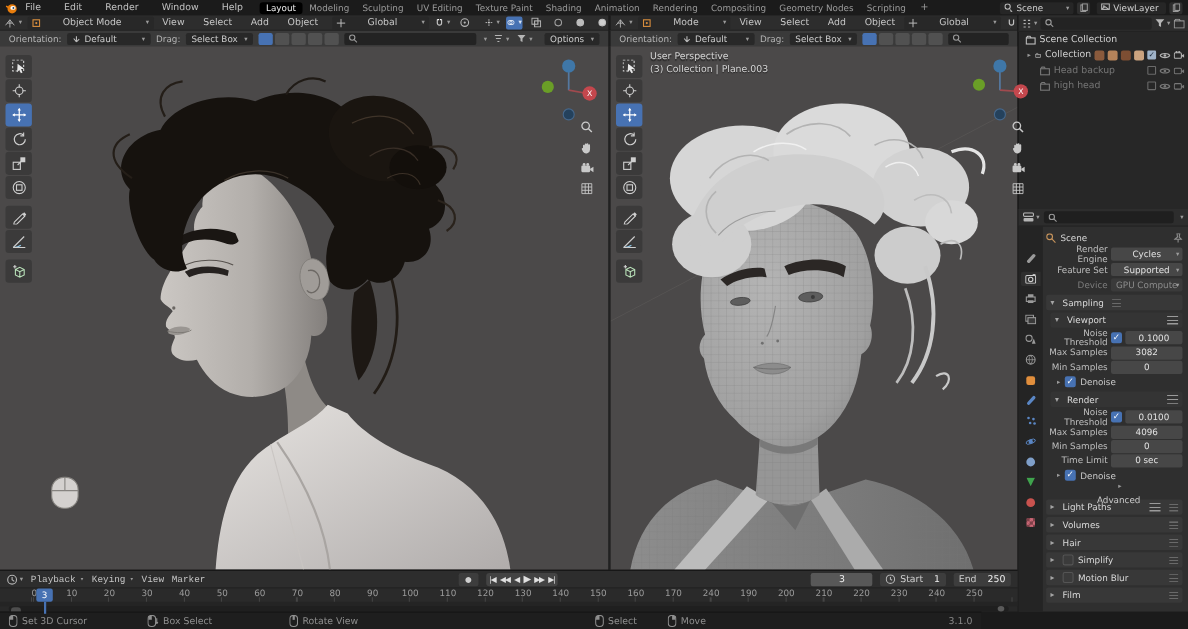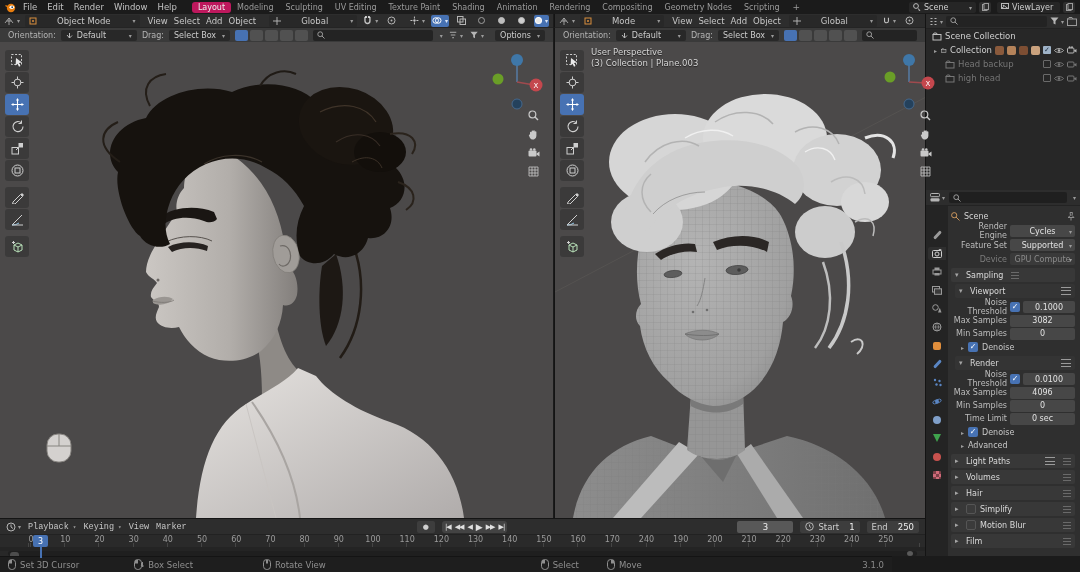--- a/index.html
+++ b/index.html
@@ -1,27 +1,27 @@
 <!DOCTYPE html>
 <html><head>
 <meta charset="utf-8">
 <style>
   html,body{margin:0;padding:0;background:#000;}
   #app{position:relative;width:1080px;height:572px;background:#1b1b1b;
        font-family:"DejaVu Sans",sans-serif;font-size:9px;color:#c8c8c8;
        overflow:hidden;-webkit-font-smoothing:antialiased;}
-  .row{display:flex;align-items:center;}
+  .row{display:flex;align-items:center;gap:11px;}
   .g{font-size:6px;color:#9a9a9a;margin-left:2px;}
   
   #topbar{position:absolute;left:0;top:0;width:1080px;height:14px;background:#1b1b1b;
           display:flex;align-items:center;padding:0 5px;box-sizing:border-box;gap:2px;}
   #topbar .menus span{padding:0 5px;color:#c2c2c2;font-size:8.5px;}
   .wtabs{display:flex;margin-left:8px;}
   .wtab{padding:1px 6px;border-radius:3px;color:#9b9b9b;font-size:8px;white-space:nowrap;}
-  .wtab.active{background:#be185d;color:#ececec;}
+  .wtab.active{background:#000000;color:#ececec;}
   .plusbtn{color:#9b9b9b;padding:0 5px;font-size:9px;}
   .idblock{display:flex;align-items:center;background:#262626;border-radius:2px;height:11px;
            padding:0 4px;gap:3px;font-size:8px;color:#cfcfcf;}
   .copybtn{width:12px;height:11px;background:#2e2e2e;border-radius:2px;display:flex;
            align-items:center;justify-content:center;margin-left:1px;}
   
   .vhead{position:absolute;height:14px;background:#2d2d2d;border-bottom:1px solid #242424;
          display:flex;align-items:center;font-size:8.5px;color:#c6c6c6;padding:0 4px;
          box-sizing:border-box;gap:5px;overflow:hidden;}
   .vhead .menus span{padding:0 3px;}
@@ -1018,21 +1018,21 @@
           <span class="blabel">Time Limit</span>
           <span class="bval">
               <span>0 sec</span>
             </span>
         </div>
         <div class="brow" style="padding-left:8px;gap:4px;">
           <span class="arr g">▸</span>
           <span class="cb">✓</span>
           <span>Denoise</span>
         </div>
-        <div class="brow" style="padding-left:8px;gap:4px;height:13px;">
+        <div class="brow" style="padding-left:8px;gap:4px;height:13px;flex-direction:column;">
           <span class="arr g">▸</span>
           <span>Advanced</span>
         </div>
         <div class="phdr">
           <span class="arr">▸</span>
             <span>Light Paths</span>
             <span class="preset"></span>
             <span class="ddots"></span>
         </div>
         <div class="phdr">

